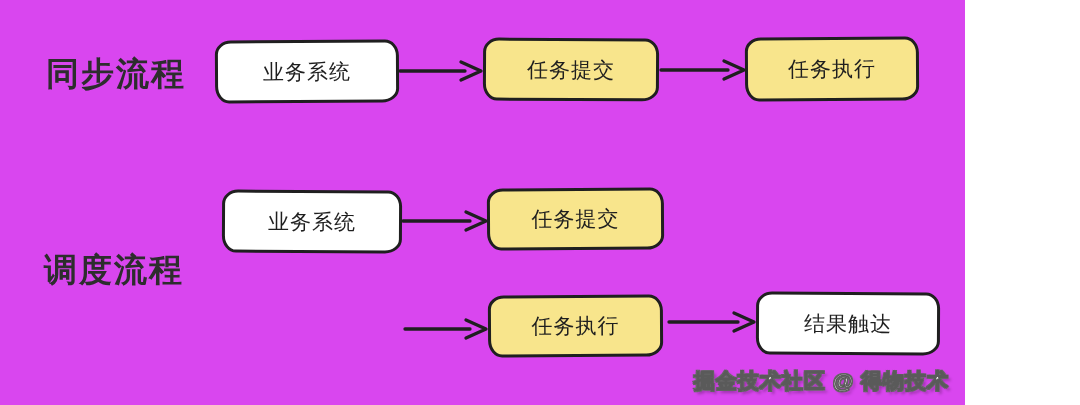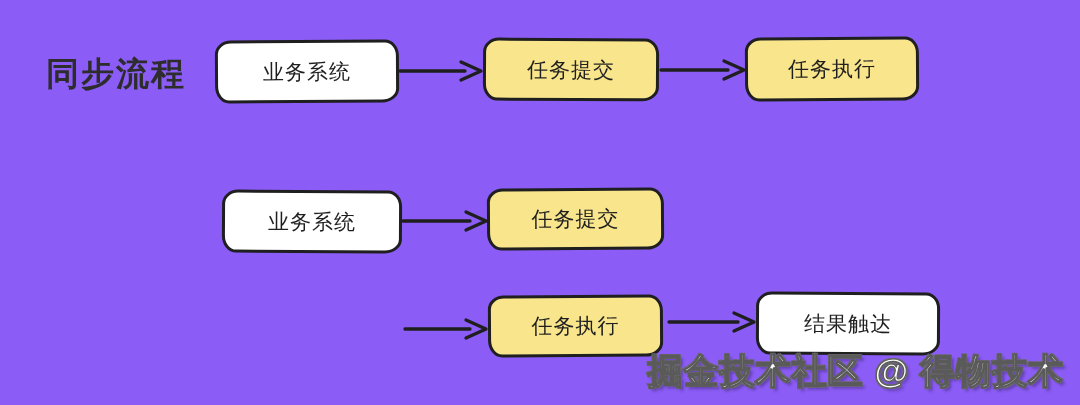--- a/index.html
+++ b/index.html
@@ -3,23 +3,23 @@
 <meta charset="utf-8">
 <style>
   html, body {
     margin: 0;
     padding: 0;
     background: #ffffff;
     font-family: "Liberation Sans", "DejaVu Sans", sans-serif;
   }
   .canvas {
     position: relative;
-    width: 1080px;
+    width: 965px;
     height: 405px;
-    background: #8b5cf6;
+    background: #d946ef;
     overflow: hidden;
     text-decoration: underline;
   }
   .flow-label {
     position: absolute;
     font-size: 33px;
     font-weight: 600;
     letter-spacing: 2px;
     color: #2d2d2d;
     white-space: nowrap;
@@ -50,21 +50,21 @@
     fill: none;
     stroke: #1f1f1f;
     stroke-width: 3.3;
     stroke-linecap: round;
     stroke-linejoin: round;
   }
   .watermark {
     position: absolute;
     right: 16px;
     bottom: 10px;
-    font-size: 35px;
+    font-size: 21px;
     font-weight: 700;
     letter-spacing: 1px;
     color: #fdfdfd;
     -webkit-text-stroke: 1.2px #5a5a5a;
     text-shadow:
       -1px -1px 0 #6a6a6a,
        1px -1px 0 #6a6a6a,
       -1px  1px 0 #6a6a6a,
        1px  1px 0 #6a6a6a,
        3px  3px 3px rgba(0,0,0,0.30);
@@ -88,20 +88,21 @@
 
   <div class="node yellow tilt-b" style="left:483px; top:38px; width:176px; height:63px;">任务提交</div>
 
   <svg class="arrow" style="left:658px; top:57px;" width="90" height="26">
     <line x1="3" y1="13" x2="70" y2="13"></line>
     <polyline points="66,4 86,13 66,22"></polyline>
   </svg>
 
   <div class="node yellow tilt-a" style="left:745px; top:37px; width:174px; height:64px;">任务执行</div>
 
+  <div class="flow-label" style="left:44px; top:248px;">调度流程</div>
 
   <div class="node white tilt-b" style="left:222px; top:190px; width:180px; height:63px;">业务系统</div>
 
   <svg class="arrow" style="left:400px; top:208px;" width="90" height="26">
     <line x1="3" y1="13" x2="70" y2="13"></line>
     <polyline points="66,4 86,13 66,22"></polyline>
   </svg>
 
   <div class="node yellow tilt-a" style="left:487px; top:188px; width:177px; height:62px;">任务提交</div>
 

